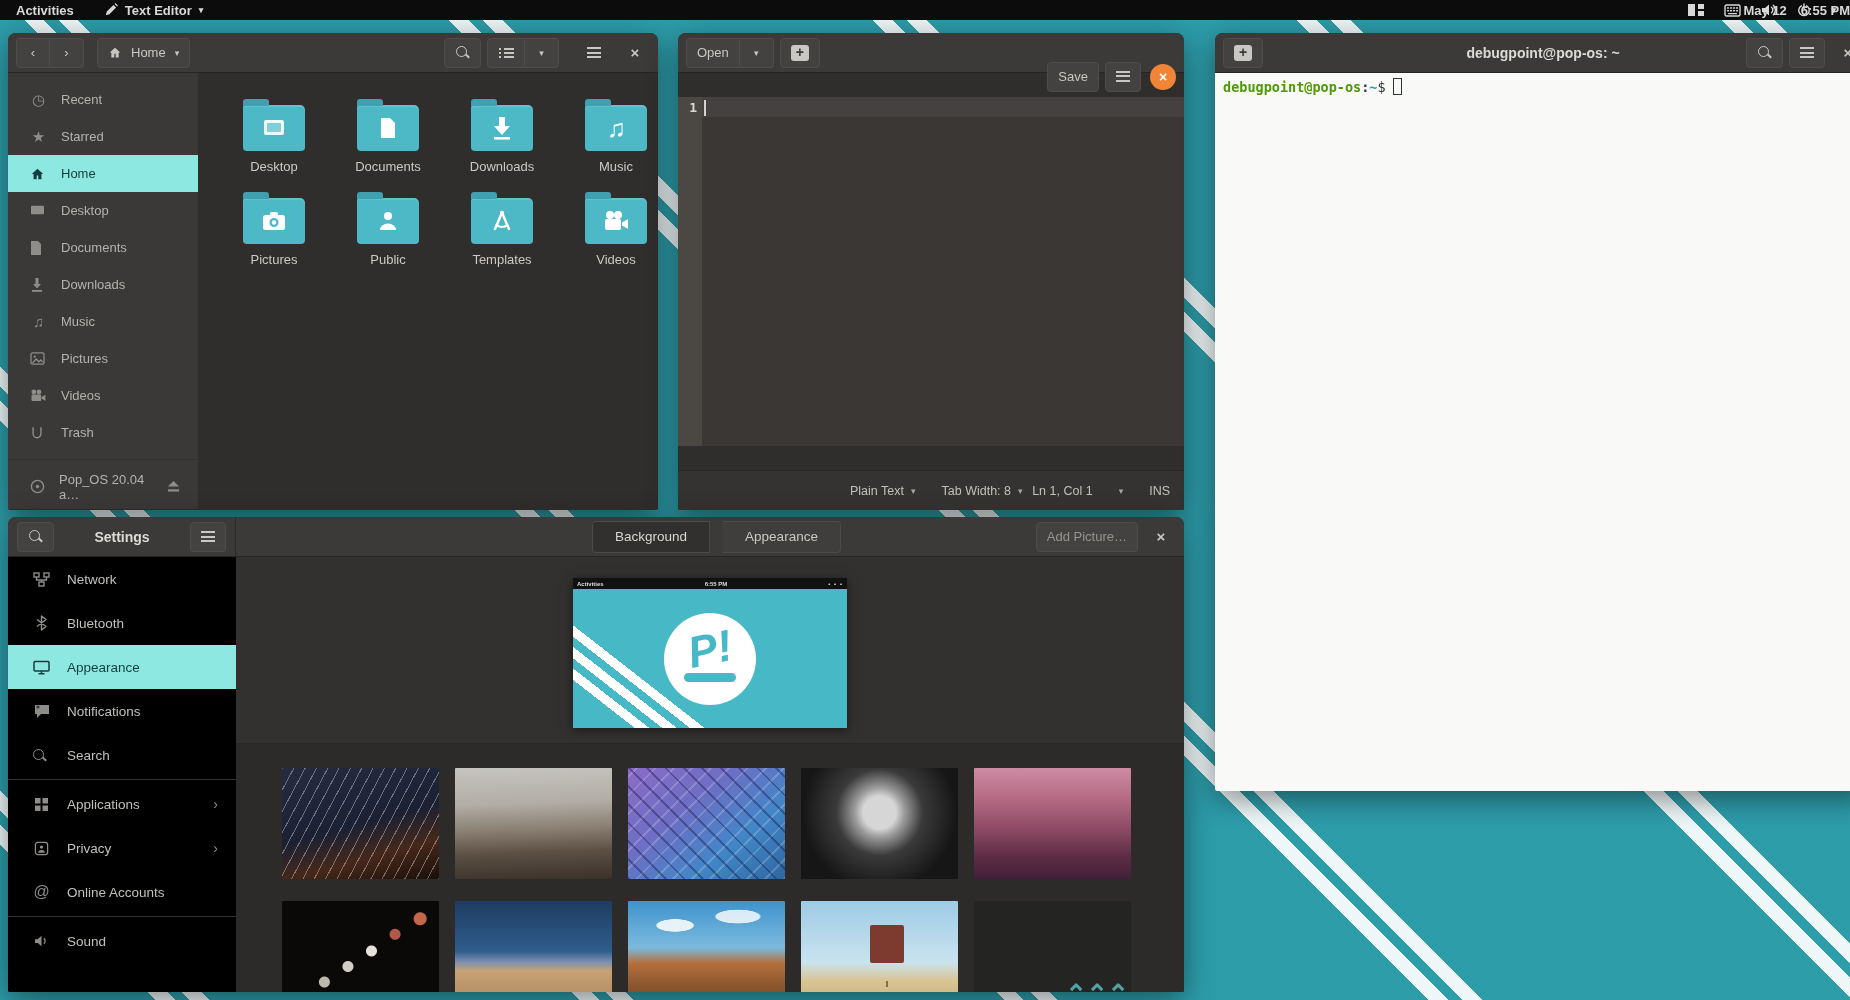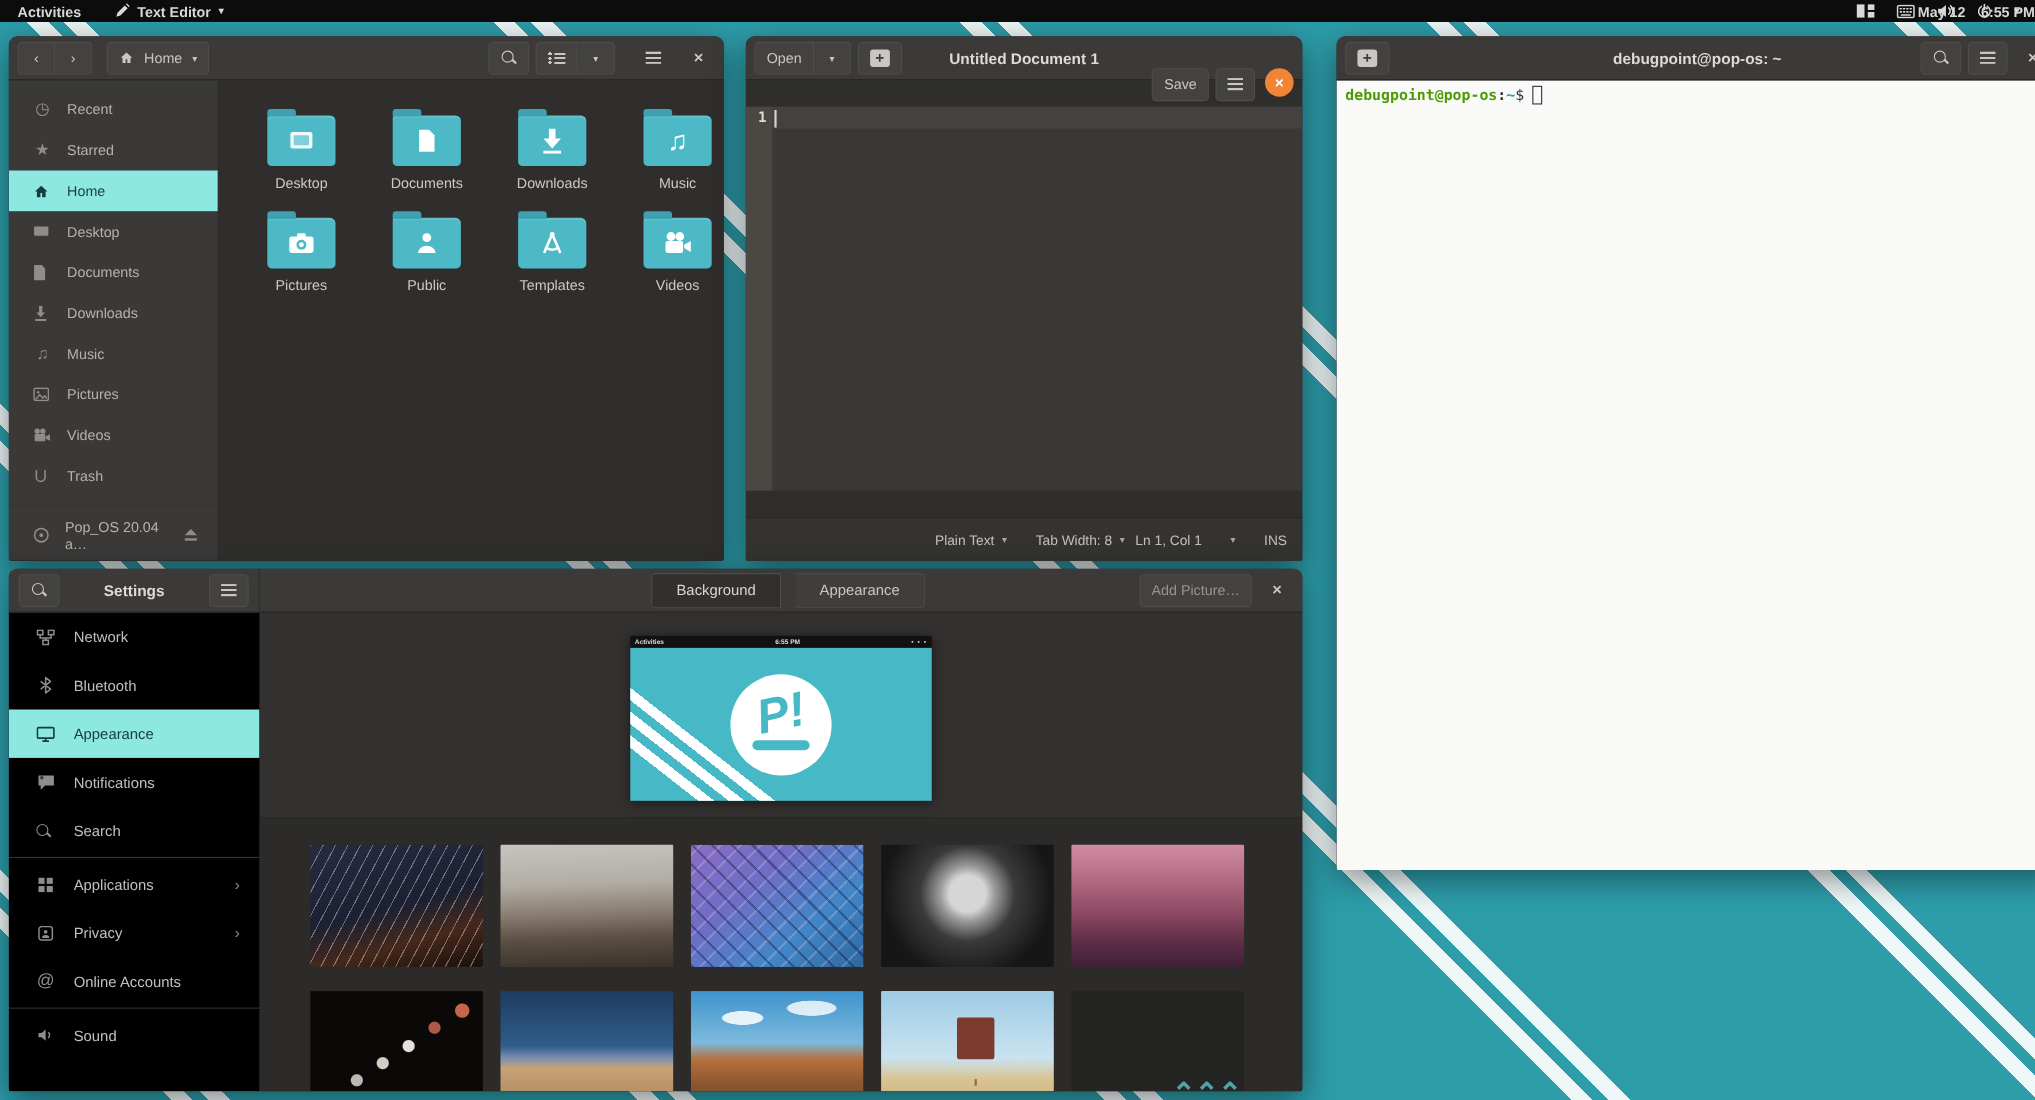--- a/index.html
+++ b/index.html
@@ -490,22 +490,21 @@
       <button class="tb-btn">
           <span>Open</span>
         </button>
       <button class="tb-btn">
           <span style="font-size:9px">▾</span>
         </button>
     </div>
     <button class="tb-btn">
         <span class="i-newdoc"></span>
       </button>
-    <div class="win-title">Untitled Document 1</div>
-    <div style="margin-left:auto; display:flex; align-items:flex-start;margin-top:48px;">
+    <div style="margin-left:auto; display:flex; align-items:center;margin-top:48px;">
       <button class="tb-btn">
           <span>Save</span>
         </button>
       <button class="tb-btn">
           <span class="i-burger"></span>
         </button>
       <button class="orange-close">
           <span>×</span>
         </button>
     </div>

